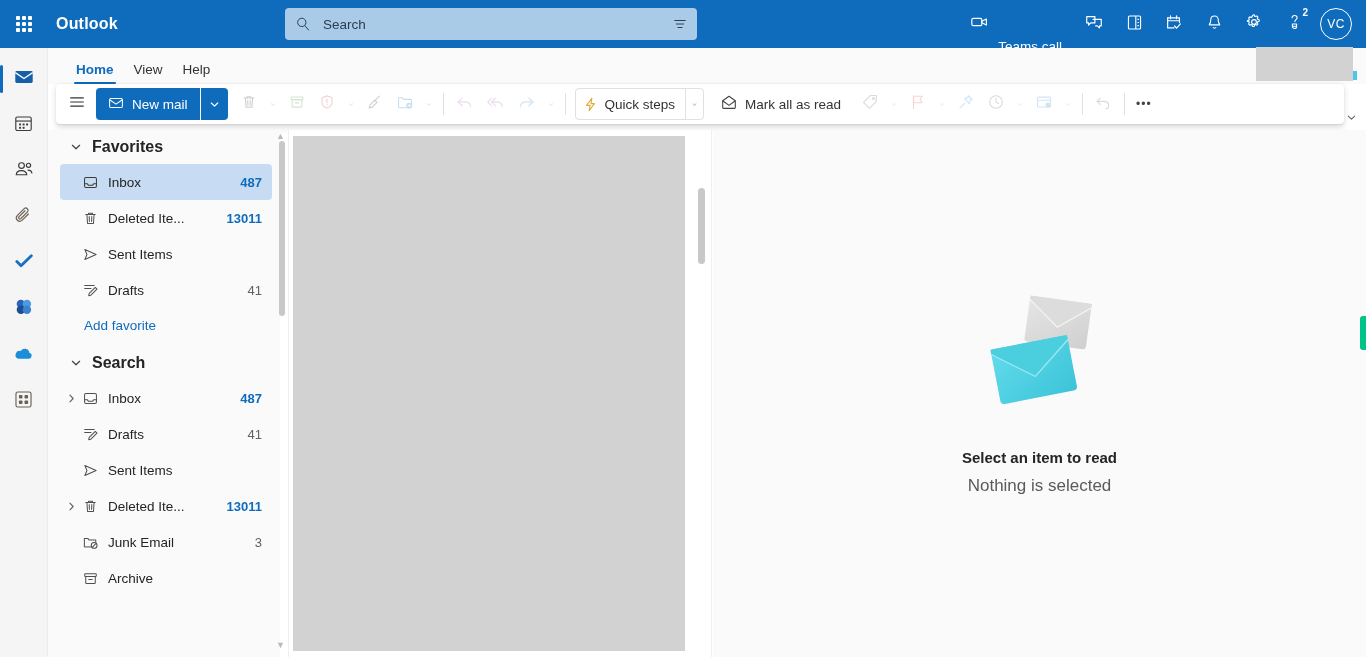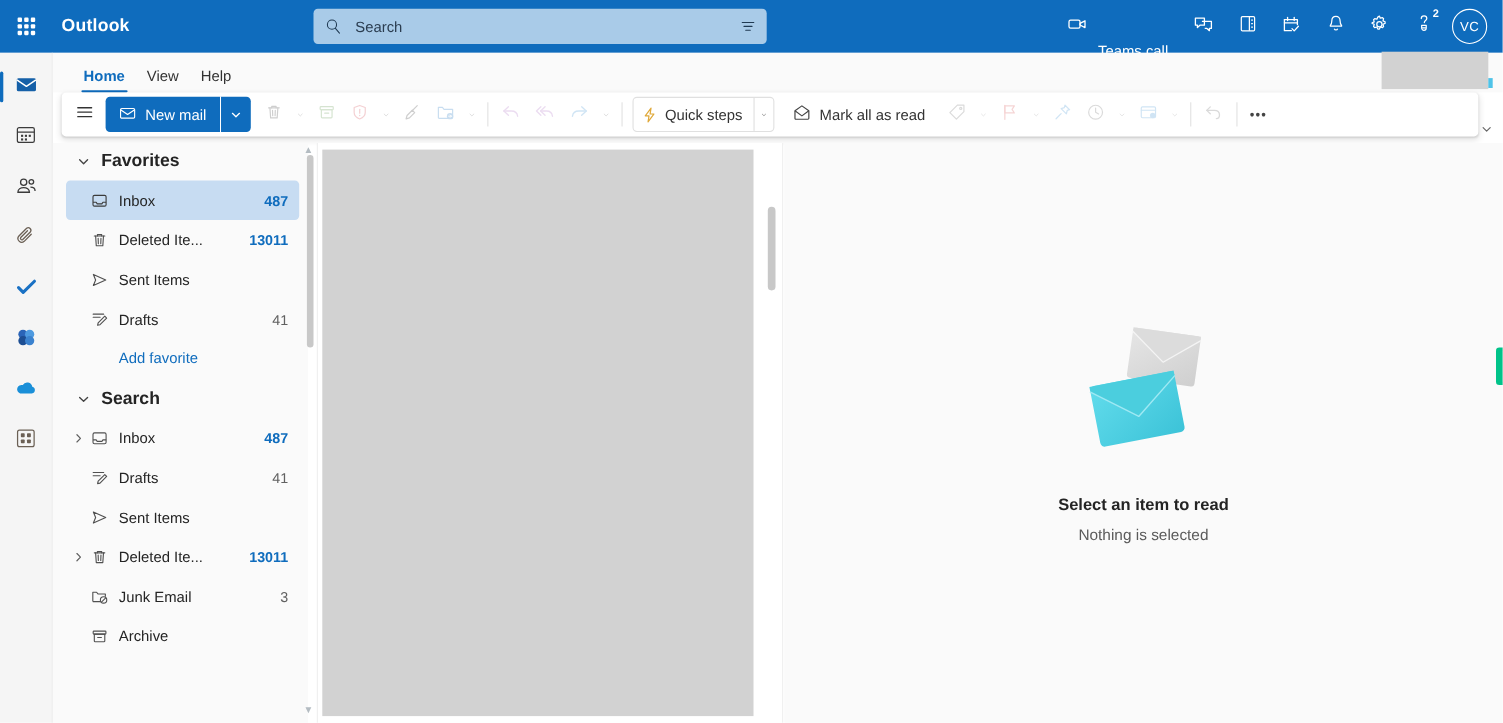--- a/index.html
+++ b/index.html
@@ -160,21 +160,21 @@
     cursor: pointer; color: #242424; font-size: 13.5px;
   }
   .fp-row.selected { background: #c7dcf2; }
   .fp-row .expander { width: 22px; flex: 0 0 22px; display: flex; align-items: center; justify-content: center; color: #616161; }
   .fp-row .ficon { width: 26px; flex: 0 0 26px; display: flex; align-items: center; color: #505050; }
   .fp-row .fname { flex: 1 1 auto; white-space: nowrap; overflow: hidden; text-overflow: ellipsis; }
   .fp-row .fcount { flex: 0 0 auto; font-size: 13px; margin-left: 6px; }
   .fcount.blue { color: #0f6cbd; font-weight: bold; }
   .fcount.grey { color: #616161; }
   #add-favorite {
-    margin-left: 60px; color: #0f6cbd; font-size: 13.5px; height: 34px;
+    margin-left: 36px; color: #0f6cbd; font-size: 13.5px; height: 34px;
     display: flex; align-items: center; cursor: pointer;
   }
   
   #fp-scrollbar { position: absolute; left: 279px; top: 136px; width: 6px; height: 515px; }
   #fp-thumb { position: absolute; left: 0; top: 5px; width: 6px; height: 175px; background: #c8c8c8; border-radius: 3px; }
   #fp-arrow-up { position: absolute; left: 276px; top: 131px; color: #b4bcc2; font-size: 9px; }
 
   
   #msglist {
     position: absolute; left: 288px; top: 130px; width: 424px; height: 527px;
@@ -191,21 +191,21 @@
   #fp-arrow-down { position: absolute; left: 276px; top: 640px; color: #b4bcc2; font-size: 9px; }
 
   
   #readingpane {
     position: absolute; left: 713px; top: 130px; width: 653px; height: 527px;
     background: #fafafa;
     display: flex; flex-direction: column; align-items: center; justify-content: center;
   }
   #empty-illustration { width: 150px; height: 135px; margin-bottom: 22px; }
   #empty-title { font-size: 15px; font-weight: bold; color: #242424; margin-bottom: 10px; }
-  #empty-subtitle { font-size: 14px; color: #5a5a5a; }
+  #empty-subtitle { font-size: 17px; color: #5a5a5a; }
   #green-tab {
     position: absolute; right: 0; top: 316px; width: 6px; height: 34px;
     background: #00c389; border-radius: 3px 0 0 3px; cursor: pointer;
   }
 </style>
 </head>
 <body>
 
 <div id="topbar">
   <div id="waffle">

